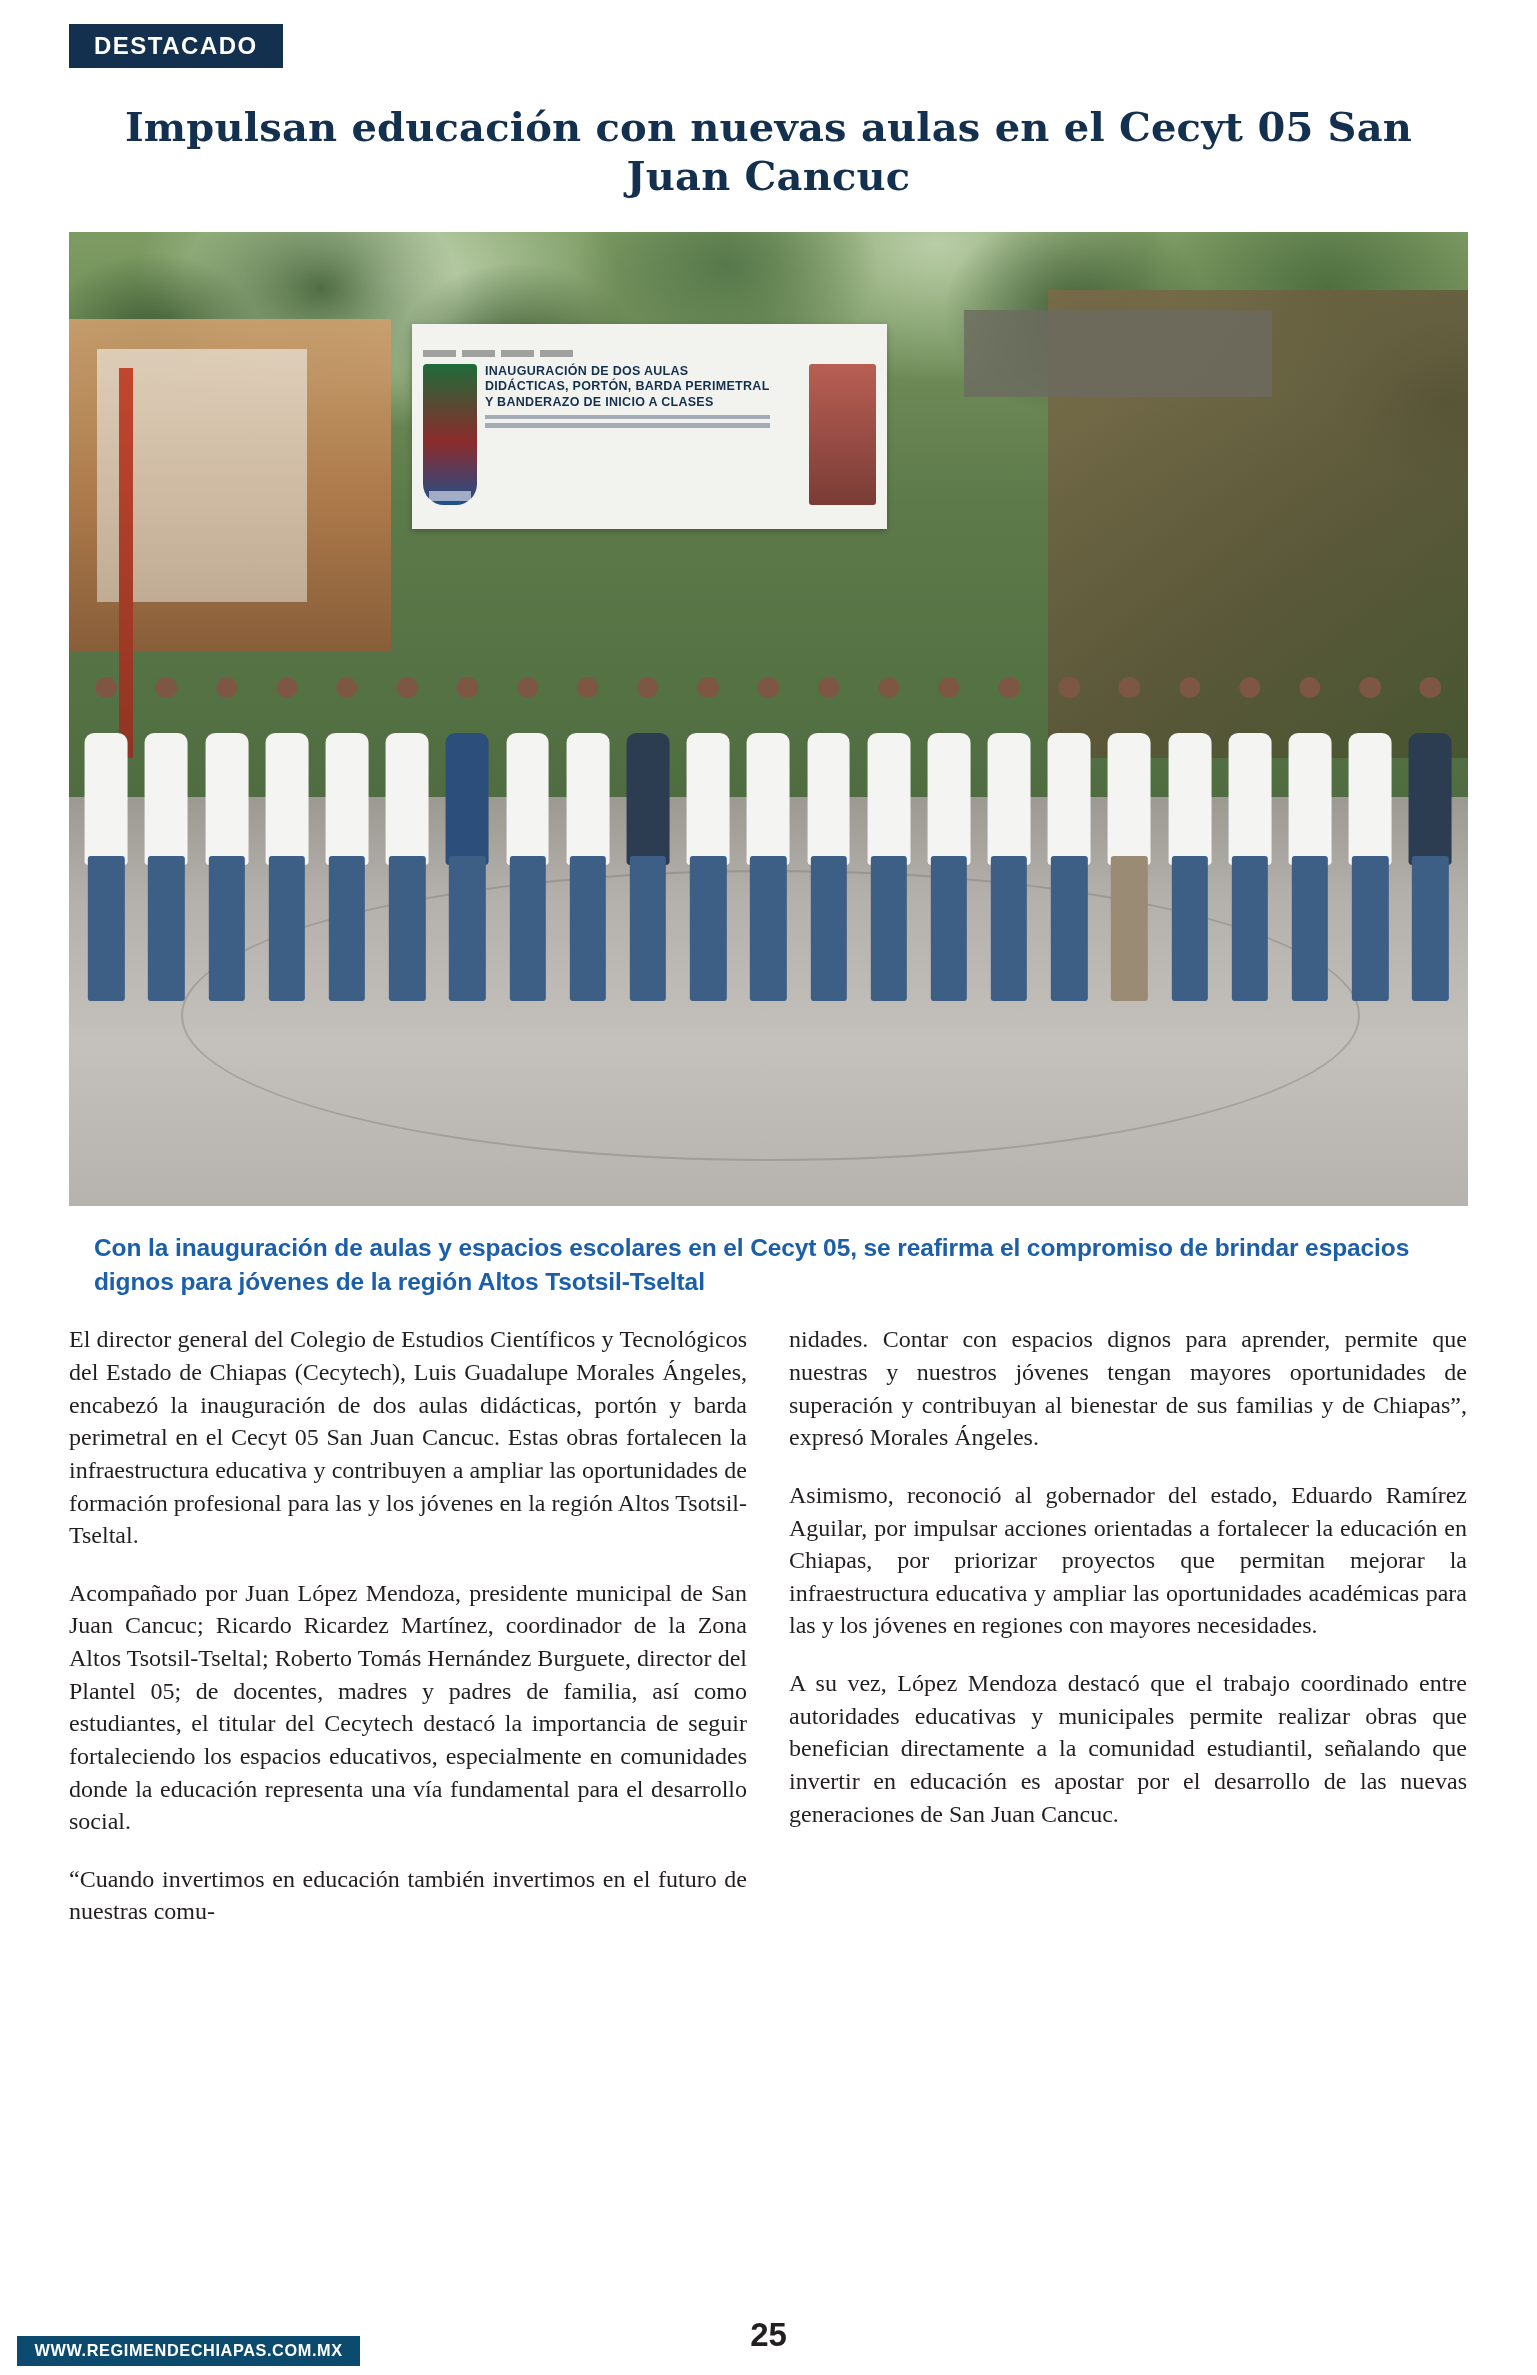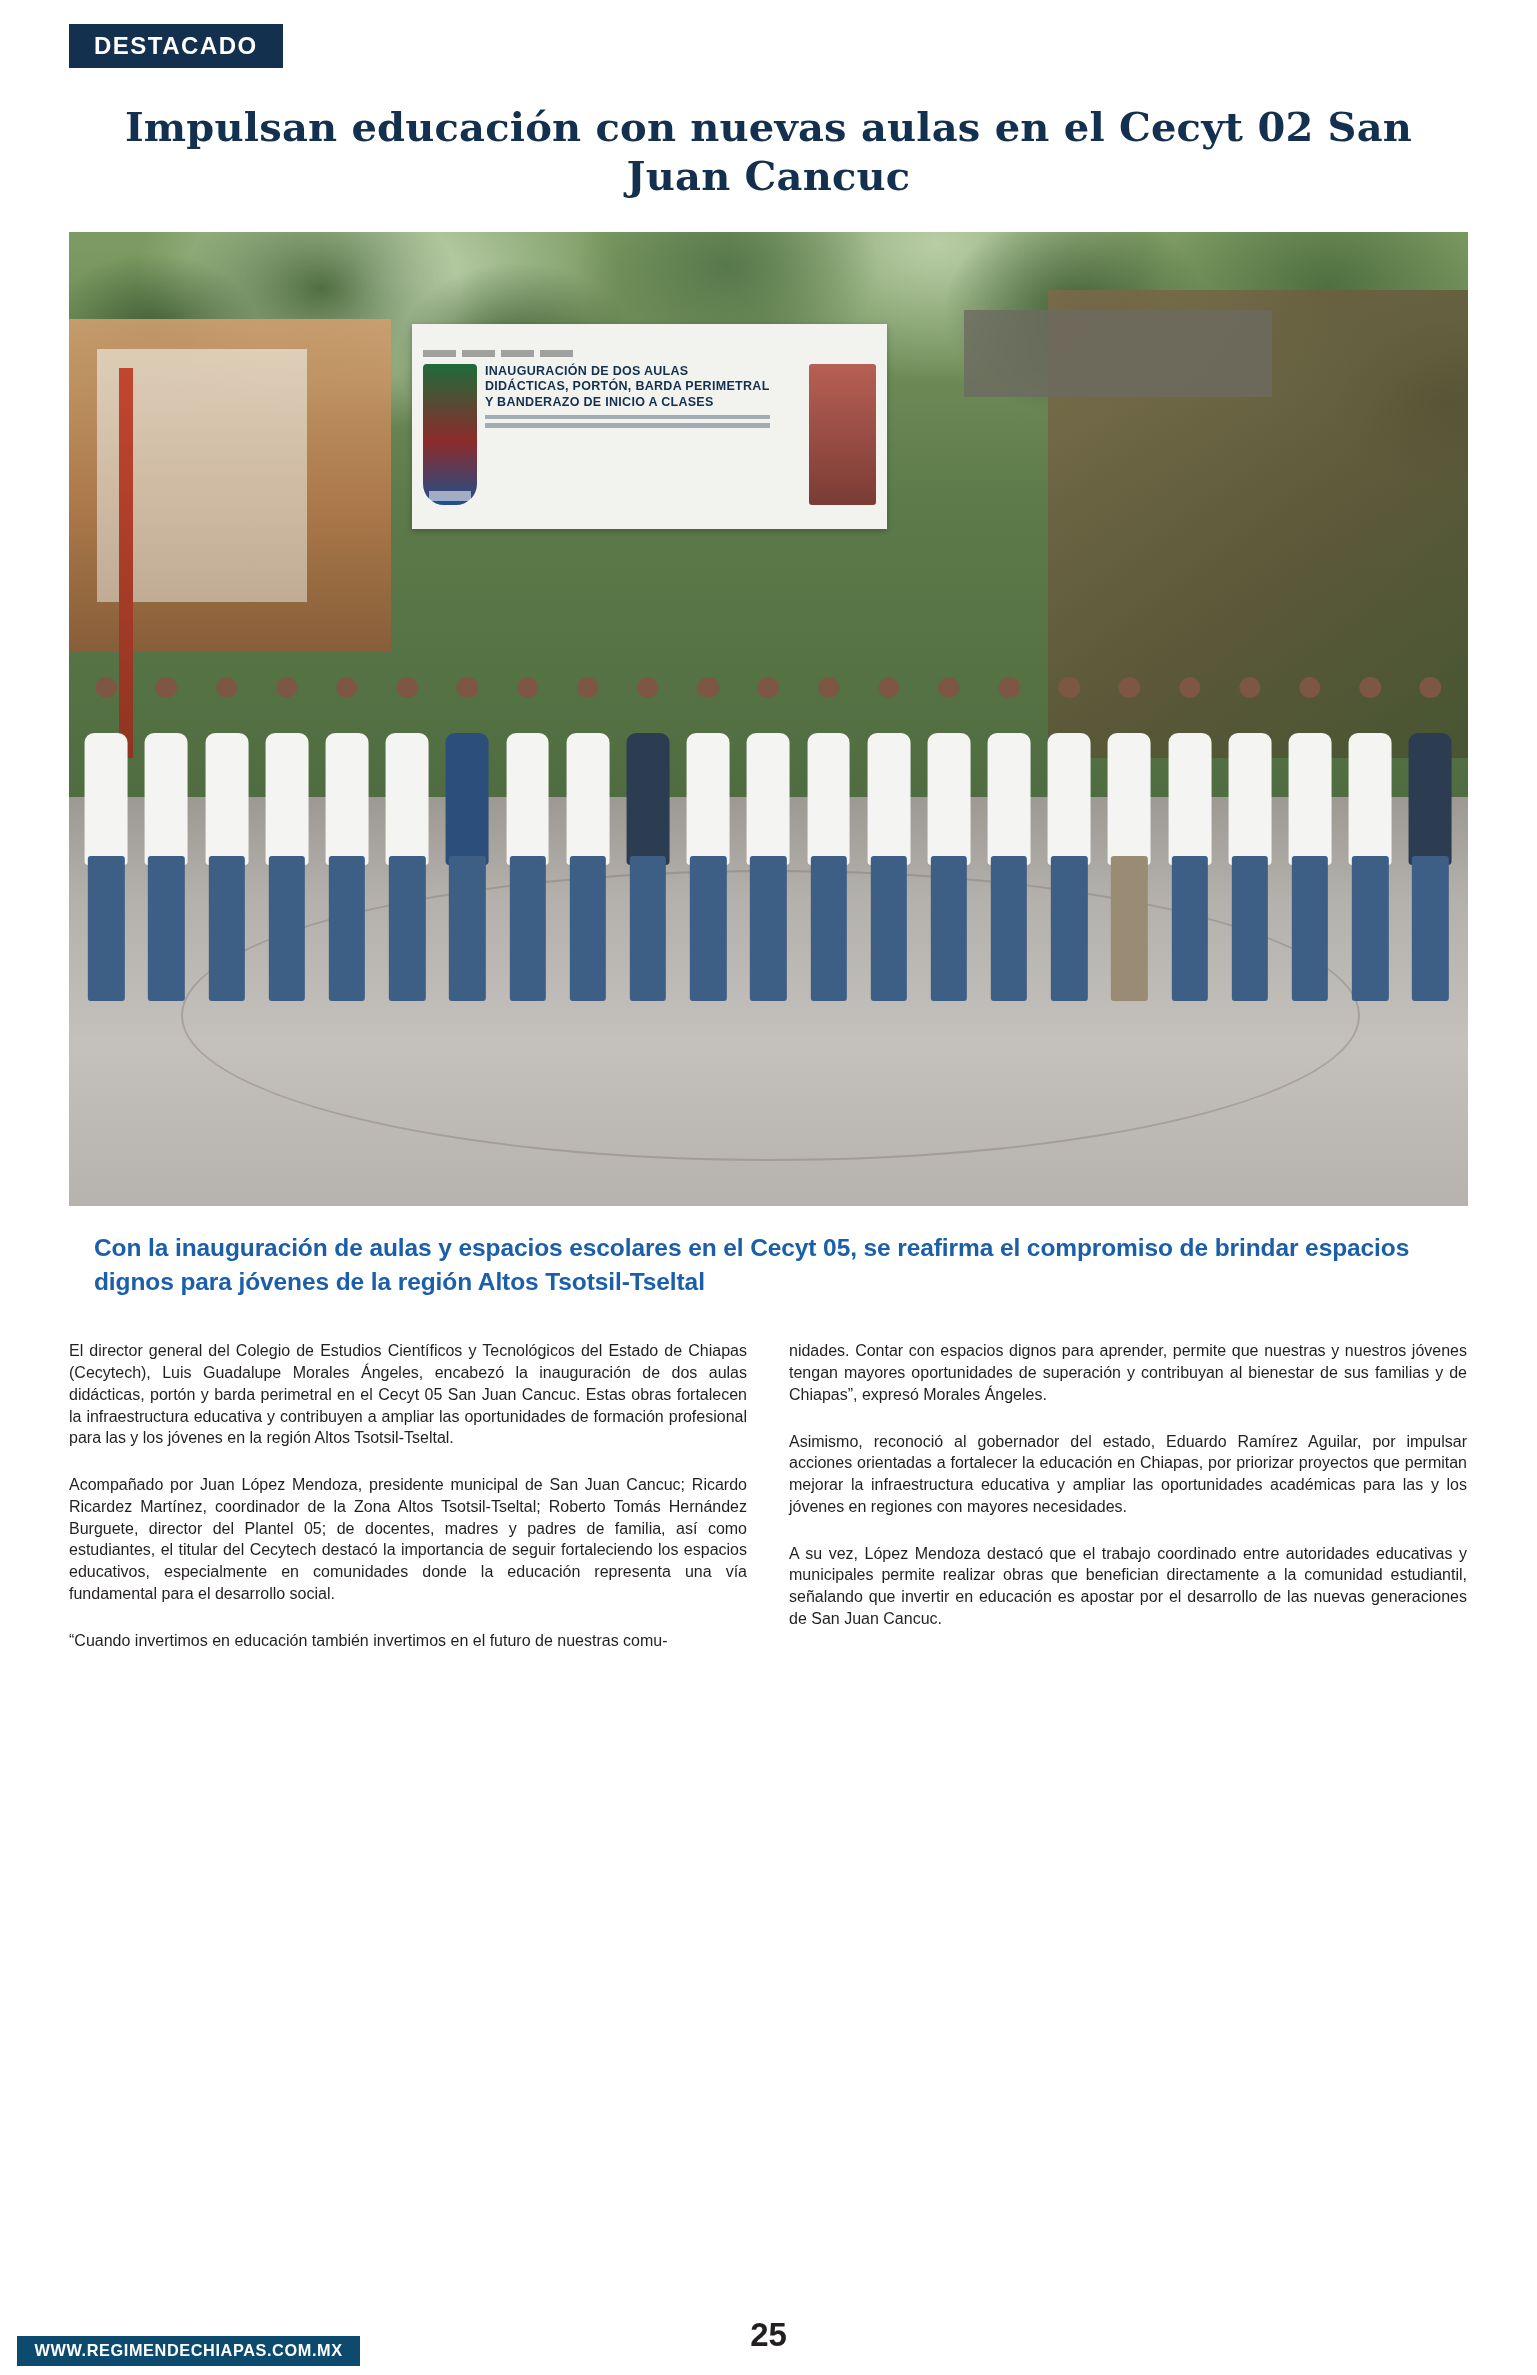--- a/index.html
+++ b/index.html
@@ -226,26 +226,27 @@
     margin: 25px 25px 0 25px;
     color: #1b5faa;
     font-size: 24.5px;
     font-weight: bold;
     line-height: 1.38;
     letter-spacing: -0.1px;
   }
 
   
   .columns {
-    margin-top: 42px;
+    margin-top: 25px;
     display: flex;
     gap: 42px;
-    font-size: 16px;
+    font-size: 24px;
     line-height: 1.36;
     color: #231f20;
+    font-family: Liberation Serif, serif;
   }
   .col { width: 678px; }
   .col p {
     margin: 0 0 25px 0;
     text-align: justify;
     text-justify: inter-word;
     hyphens: manual;
   }
   .col p:last-child { margin-bottom: 0; }
 
@@ -281,21 +282,21 @@
 </style>
 </head>
 <body>
 
 <div class="page">
 
   <div class="kicker-wrap">
     <span class="kicker">DESTACADO</span>
   </div>
 
-  <h1 class="headline">Impulsan educación con nuevas aulas en el Cecyt 02 San Juan Cancuc</h1>
+  <h1 class="headline">Impulsan educación con nuevas aulas en el Cecyt 05 San Juan Cancuc</h1>
 
   <div class="photo-wrap">
     <div class="photo">
       <div class="ph-sky"></div>
       <div class="ph-trees"></div>
       <div class="ph-hill-right"></div>
       <div class="ph-building"></div>
       <div class="ph-building2"></div>
       <div class="ph-roof"></div>
       <div class="ph-pole"></div>

